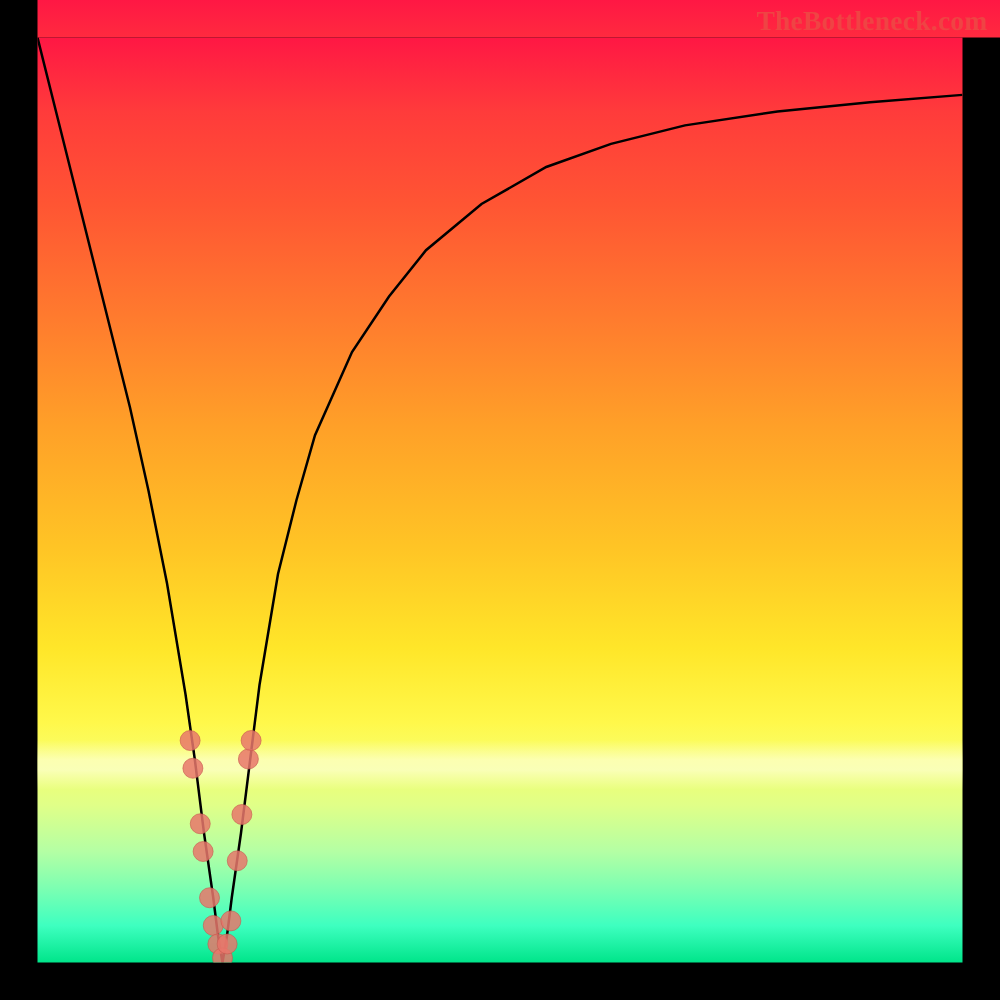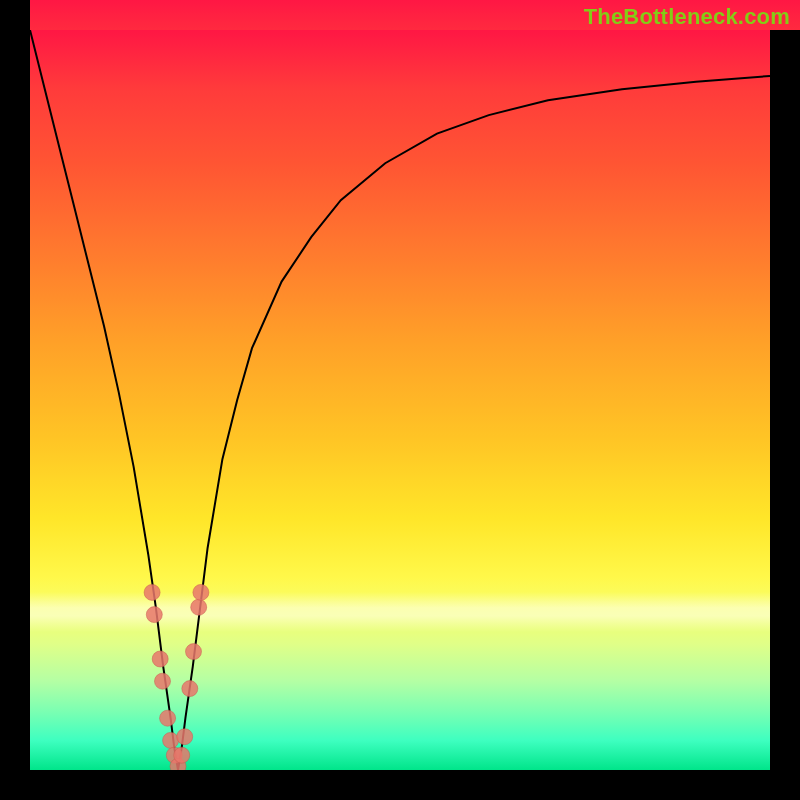--- a/index.html
+++ b/index.html
@@ -48,25 +48,26 @@
       #e0ff88 83%,
       #b4ffa4 88%,
       #7cffb2 92%,
       #3effc0 96%,
       #00e58a 100%);
   }
   .watermark {
     position: absolute;
     top: 4px;
     right: 10px;
-    color: #84cc16;
+    color: #ef4444;
     font-size: 22px;
     font-weight: 600;
     letter-spacing: 0.2px;
     user-select: none;
+    font-family: Liberation Serif, serif;
   }
   svg.overlay {
     position: absolute;
     left: 30px;
     top: 30px;
     width: 740px;
     height: 740px;
     pointer-events: none;
   }
   .marker {

